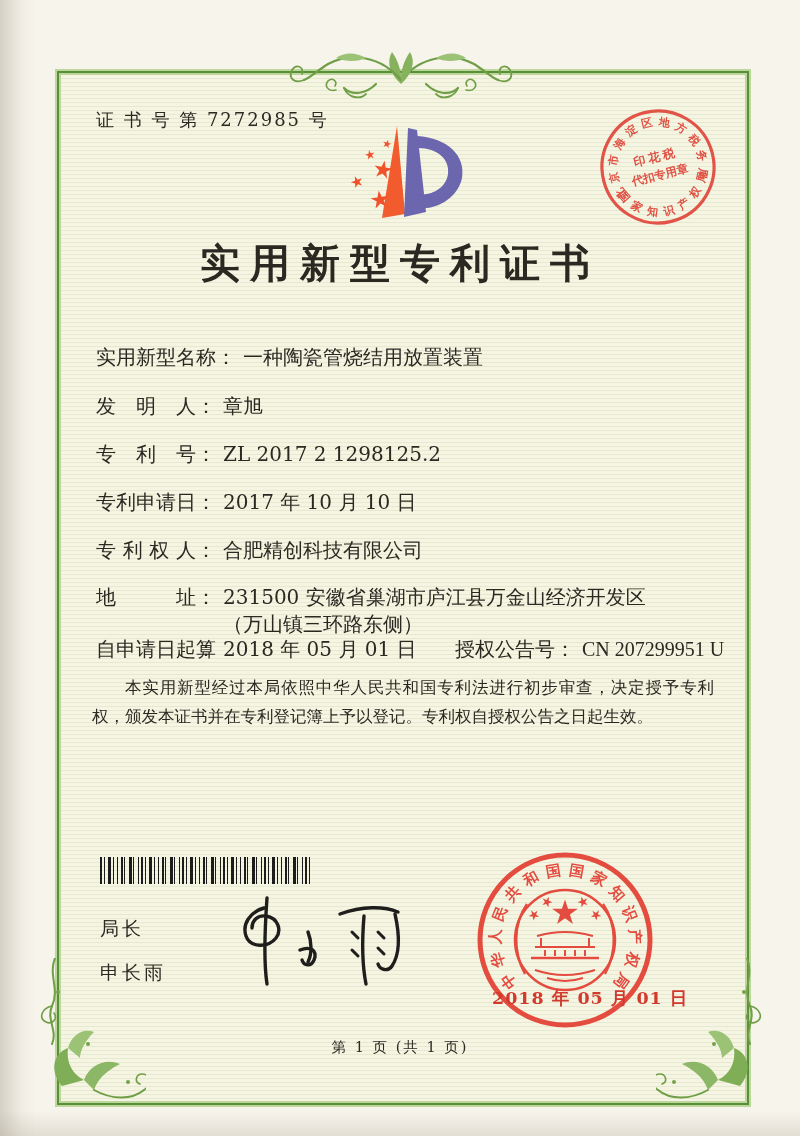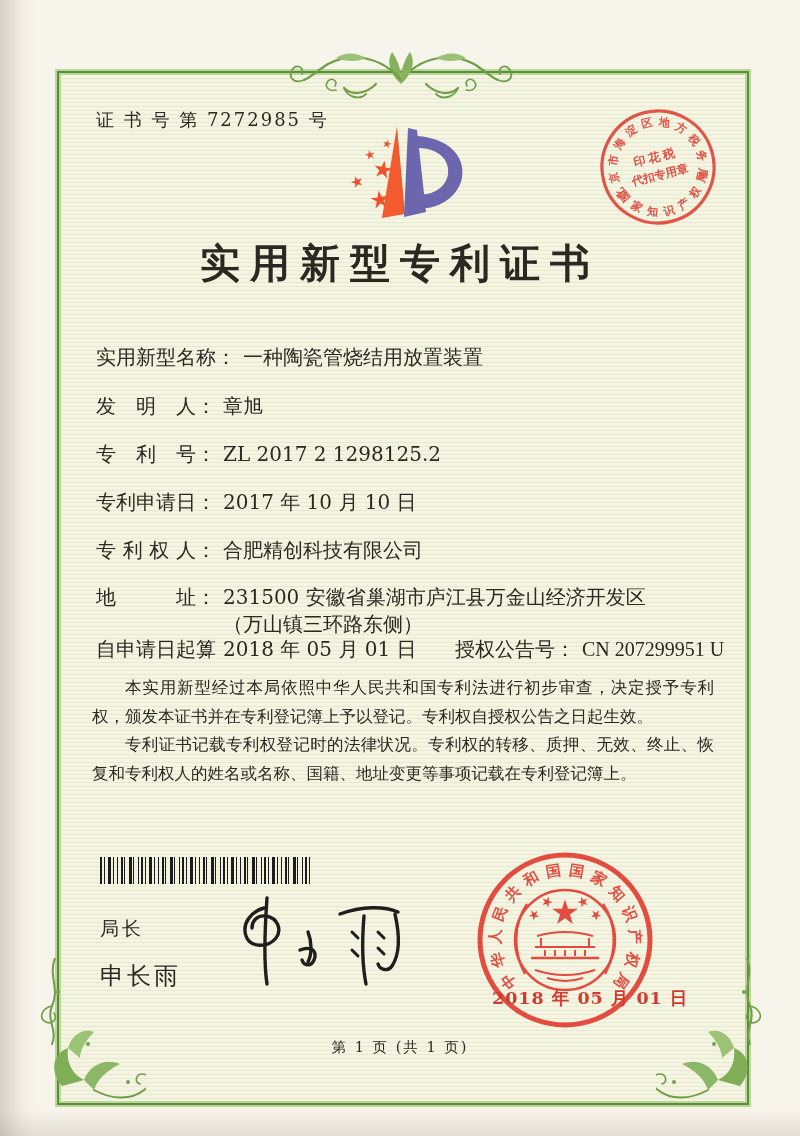--- a/index.html
+++ b/index.html
@@ -48,21 +48,21 @@
 
   .barcode{position:absolute;left:100px;top:857px;width:211px;height:27px;z-index:3;
     background:repeating-linear-gradient(90deg,
       #1c1c1c 0 2px, transparent 2px 3.5px,
       #1c1c1c 3.5px 4.5px, transparent 4.5px 8px,
       #1c1c1c 8px 11px, transparent 11px 12.5px,
       #1c1c1c 12.5px 13.5px, transparent 13.5px 17px,
       #1c1c1c 17px 18px, transparent 18px 20.5px);}
 
   .director-title{position:absolute;left:100px;top:916px;font-size:19px;letter-spacing:3px;z-index:4;}
-  .director-name{position:absolute;left:100px;top:960px;font-size:24px;letter-spacing:3px;z-index:4;}
+  .director-name{position:absolute;left:100px;top:960px;font-size:19px;letter-spacing:3px;z-index:4;}
   .signature{position:absolute;left:212px;top:892px;width:200px;height:105px;z-index:4;}
 
   .tax-stamp{position:absolute;left:593px;top:102px;width:130px;height:130px;z-index:5;}
   .cnipa-seal{position:absolute;left:465px;top:840px;width:200px;height:200px;z-index:4;}
   .seal-date{position:absolute;left:492px;top:986px;font-size:17.5px;font-weight:bold;
     color:#d23a2e;letter-spacing:1px;z-index:5;}
 
   .footer{position:absolute;left:0;top:1038px;width:100%;text-align:center;
     font-size:14.5px;letter-spacing:2px;z-index:3;}
 </style>
@@ -179,21 +179,20 @@
 </div>
 <div class="field" style="top:636px">
   <span class="flabel w5">自申请日起算</span><span>：</span><span class="fval">2018 年 05 月 01 日</span>
   <span class="grant2">
     <span>授权公告号</span><span>：</span><span class="fval">CN 207299951 U</span>
   </span>
 </div>
 
 <div class="paras">
   <p>本实用新型经过本局依照中华人民共和国专利法进行初步审查，决定授予专利权，颁发本证书并在专利登记簿上予以登记。专利权自授权公告之日起生效。</p>
-  <p>专利证书记载专利权登记时的法律状况。专利权的转移、质押、无效、终止、恢复和专利权人的姓名或名称、国籍、地址变更等事项记载在专利登记簿上。</p>
 </div>
 
 <div class="barcode"></div>
 
 <div class="director-title">局长</div>
 <div class="director-name">申长雨</div>
 
 <svg class="signature" viewBox="0 0 200 105">
   <g fill="none" stroke="#1f1e1c" stroke-width="3.4" stroke-linecap="round">
     <path d="M52,16 C38,20 30,32 34,44 C38,56 56,56 64,46 C70,38 66,26 54,24 C46,23 40,28 40,36"></path>

